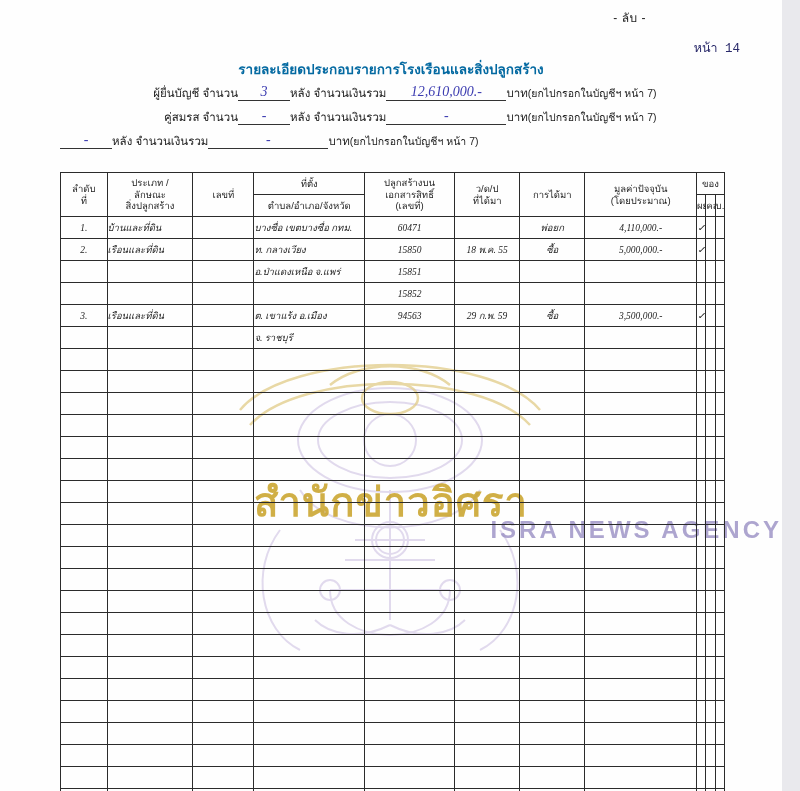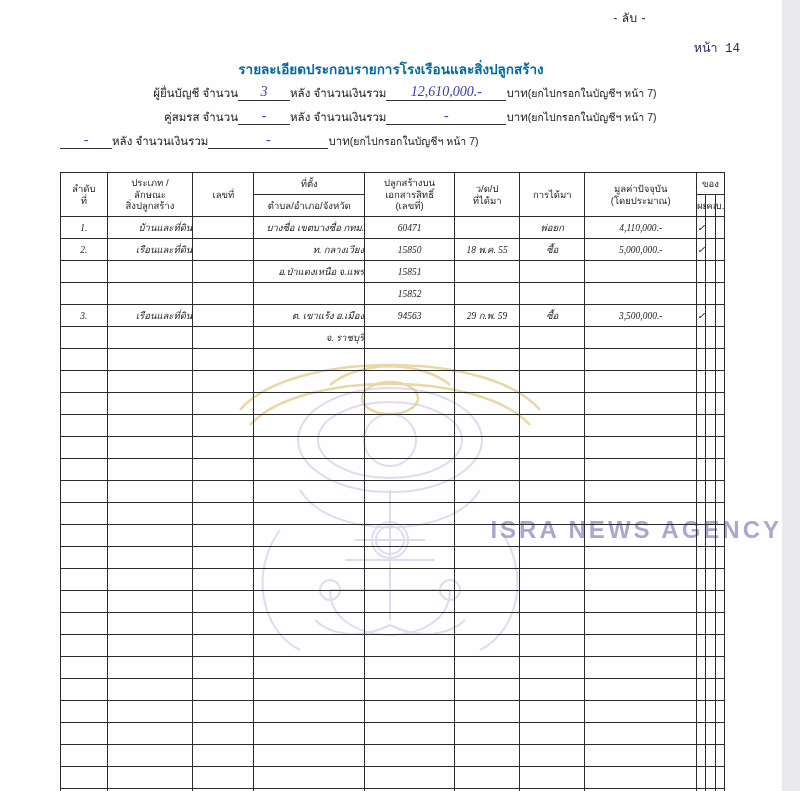--- a/index.html
+++ b/index.html
@@ -136,21 +136,21 @@
   .hcell-sub {
     font-size: 9px;
   }
   td.data {
     font-family: "Liberation Serif", serif;
     color: #3b3bb0;
     font-size: 12.5px;
     font-style: italic;
     padding: 0 3px;
   }
-  td.data.left { text-align: right; }
+  td.data.left { text-align: left; }
   td.check {
     font-family: "Liberation Serif", serif;
     color: #3b3bb0;
     font-size: 13px;
   }
   
   .watermark {
     position: absolute;
     left: 180px;
     top: 290px;
@@ -241,20 +241,21 @@
         <path d="M210 335 C240 350 270 345 285 330"></path>
       </g>
       <g fill="none" stroke="#c9a227" stroke-width="2.5" opacity="0.75">
         <path d="M60 120 C110 60 310 60 360 120"></path>
         <path d="M70 135 C120 80 300 80 350 135"></path>
         <path d="M150 95 C180 70 240 70 270 95"></path>
         <ellipse cx="210" cy="108" rx="28" ry="16"></ellipse>
       </g>
     </svg>
   </div>
+  <div class="wm-text-main wm-main-pos">สำนักข่าวอิศรา</div>
   <div class="wm-text-sub wm-sub-pos">ISRA NEWS AGENCY</div>
 
   <div class="tbl-wrap">
     <table class="grid">
       <thead>
         <tr class="hdr-top">
           <th class="col-no" rowspan="2">
             <div>ลำดับ</div>
             <div>ที่</div>
           </th>

